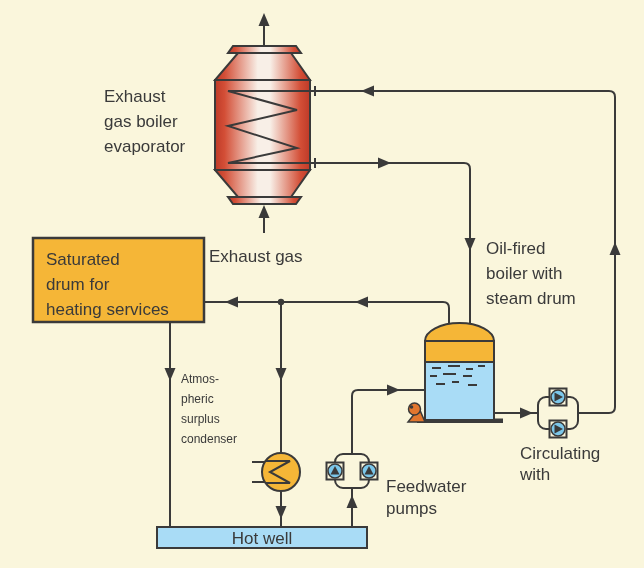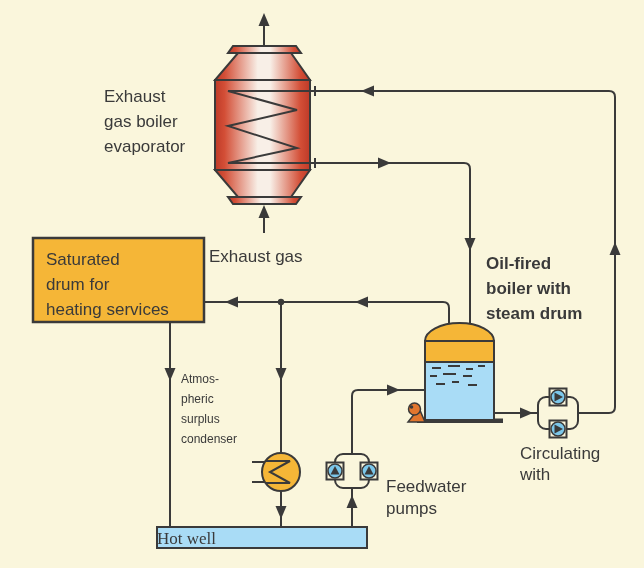--- a/index.html
+++ b/index.html
@@ -14,25 +14,25 @@
   .label {
     position:absolute;
     color:#3A3A3A;
     font-size:17px;
     line-height:25px;
     white-space:pre-line;
   }
   .label-evaporator   { left:104px; top:84px; }
   .label-exhaust-gas  { left:209px; top:244px; }
   .label-box          { left:46px;  top:247px; }
-  .label-oil-boiler   { left:486px; top:251px;font-weight:bold; }
+  .label-oil-boiler   { left:486px; top:236px; }
   .label-condenser    { left:181px; top:369px; font-size:12px; line-height:20px; }
   .label-feedwater    { left:386px; top:476px; line-height:22px; }
   .label-circulating  { left:520px; top:443px; line-height:21px; }
-  .label-hotwell      { left:157px; top:529px; width:210px; text-align:left; line-height:19px;font-family:Liberation Serif, serif; }
+  .label-hotwell      { left:157px; top:529px; width:210px; text-align:center; line-height:19px; }
 </style>
 </head>
 <body>
 
 <div class="stage">
 
   <svg width="644" height="568" viewBox="0 0 644 568">
     <defs>
       <linearGradient id="barrelGrad" x1="0" y1="0" x2="1" y2="0">
         <stop offset="0" stop-color="#BE3A28"></stop>

